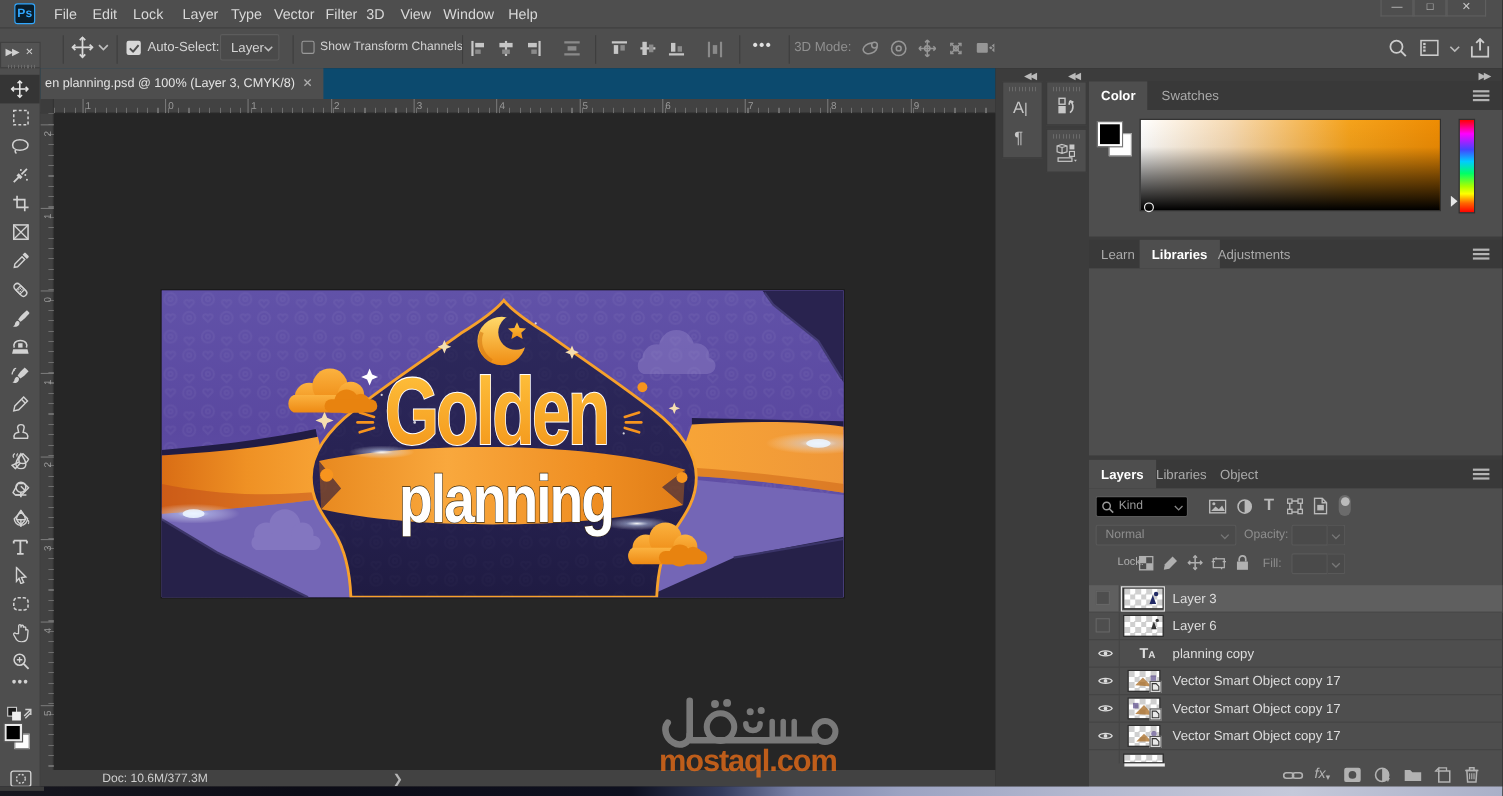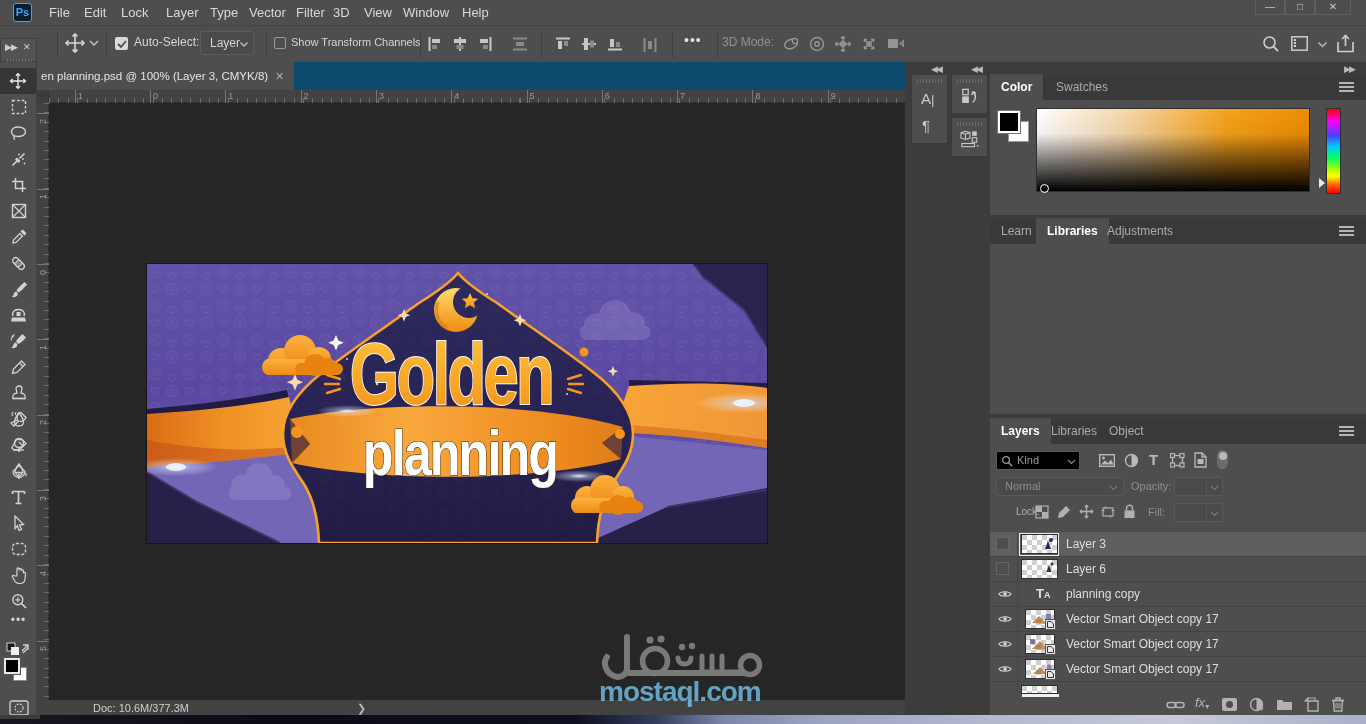--- a/index.html
+++ b/index.html
@@ -38,21 +38,21 @@
   .pbody { position:absolute; left:0; width:100%; background:#4e4e4e; }
   .burger { position:absolute; width:15px; height:10px; border-top:2px solid #b4b4b4; border-bottom:2px solid #b4b4b4; }
   .burger:before { content:""; position:absolute; left:0; right:0; top:2px; height:2px; background:#b4b4b4; }
   
   .lrow { position:absolute; left:0; width:376px; height:25px; border-bottom:1px solid #444444; color:#dedede; font-size:12px; }
   .lrow:before { content:""; position:absolute; left:27px; top:0; bottom:0; width:1px; background:#454545; }
   .thumb { position:absolute; top:2px; width:36px; height:20px; background:
      conic-gradient(#ffffff 0 25%, #cfcfcf 0 50%, #ffffff 0 75%, #cfcfcf 0) 0 0/10px 10px; border:1px solid #2e2e2e; }
   .eye { position:absolute; left:8px; top:7px; width:14px; height:10px; }
   .chk { position:absolute; left:6px; top:5px; width:13px; height:13px; border:1px solid #666; background:#4e4e4e; }
-  #wmtxt { position:absolute; left:599px; top:676px; width:180px; color:#7dd3fc; font-size:28px; font-weight:bold; letter-spacing:-1px; z-index:50; opacity:0.72; }
+  #wmtxt { position:absolute; left:599px; top:676px; width:180px; color:#f97316; font-size:28px; font-weight:bold; letter-spacing:-1px; z-index:50; opacity:0.72; }
 </style>
 </head>
 <body>
 <div id="app">
 
   <div class="abs" id="menubar">
     <div id="pslogo">Ps</div>
     <div class="mi" style="left:49px">File</div>
     <div class="mi" style="left:84px">Edit</div>
     <div class="mi" style="left:121px">Lock</div>

